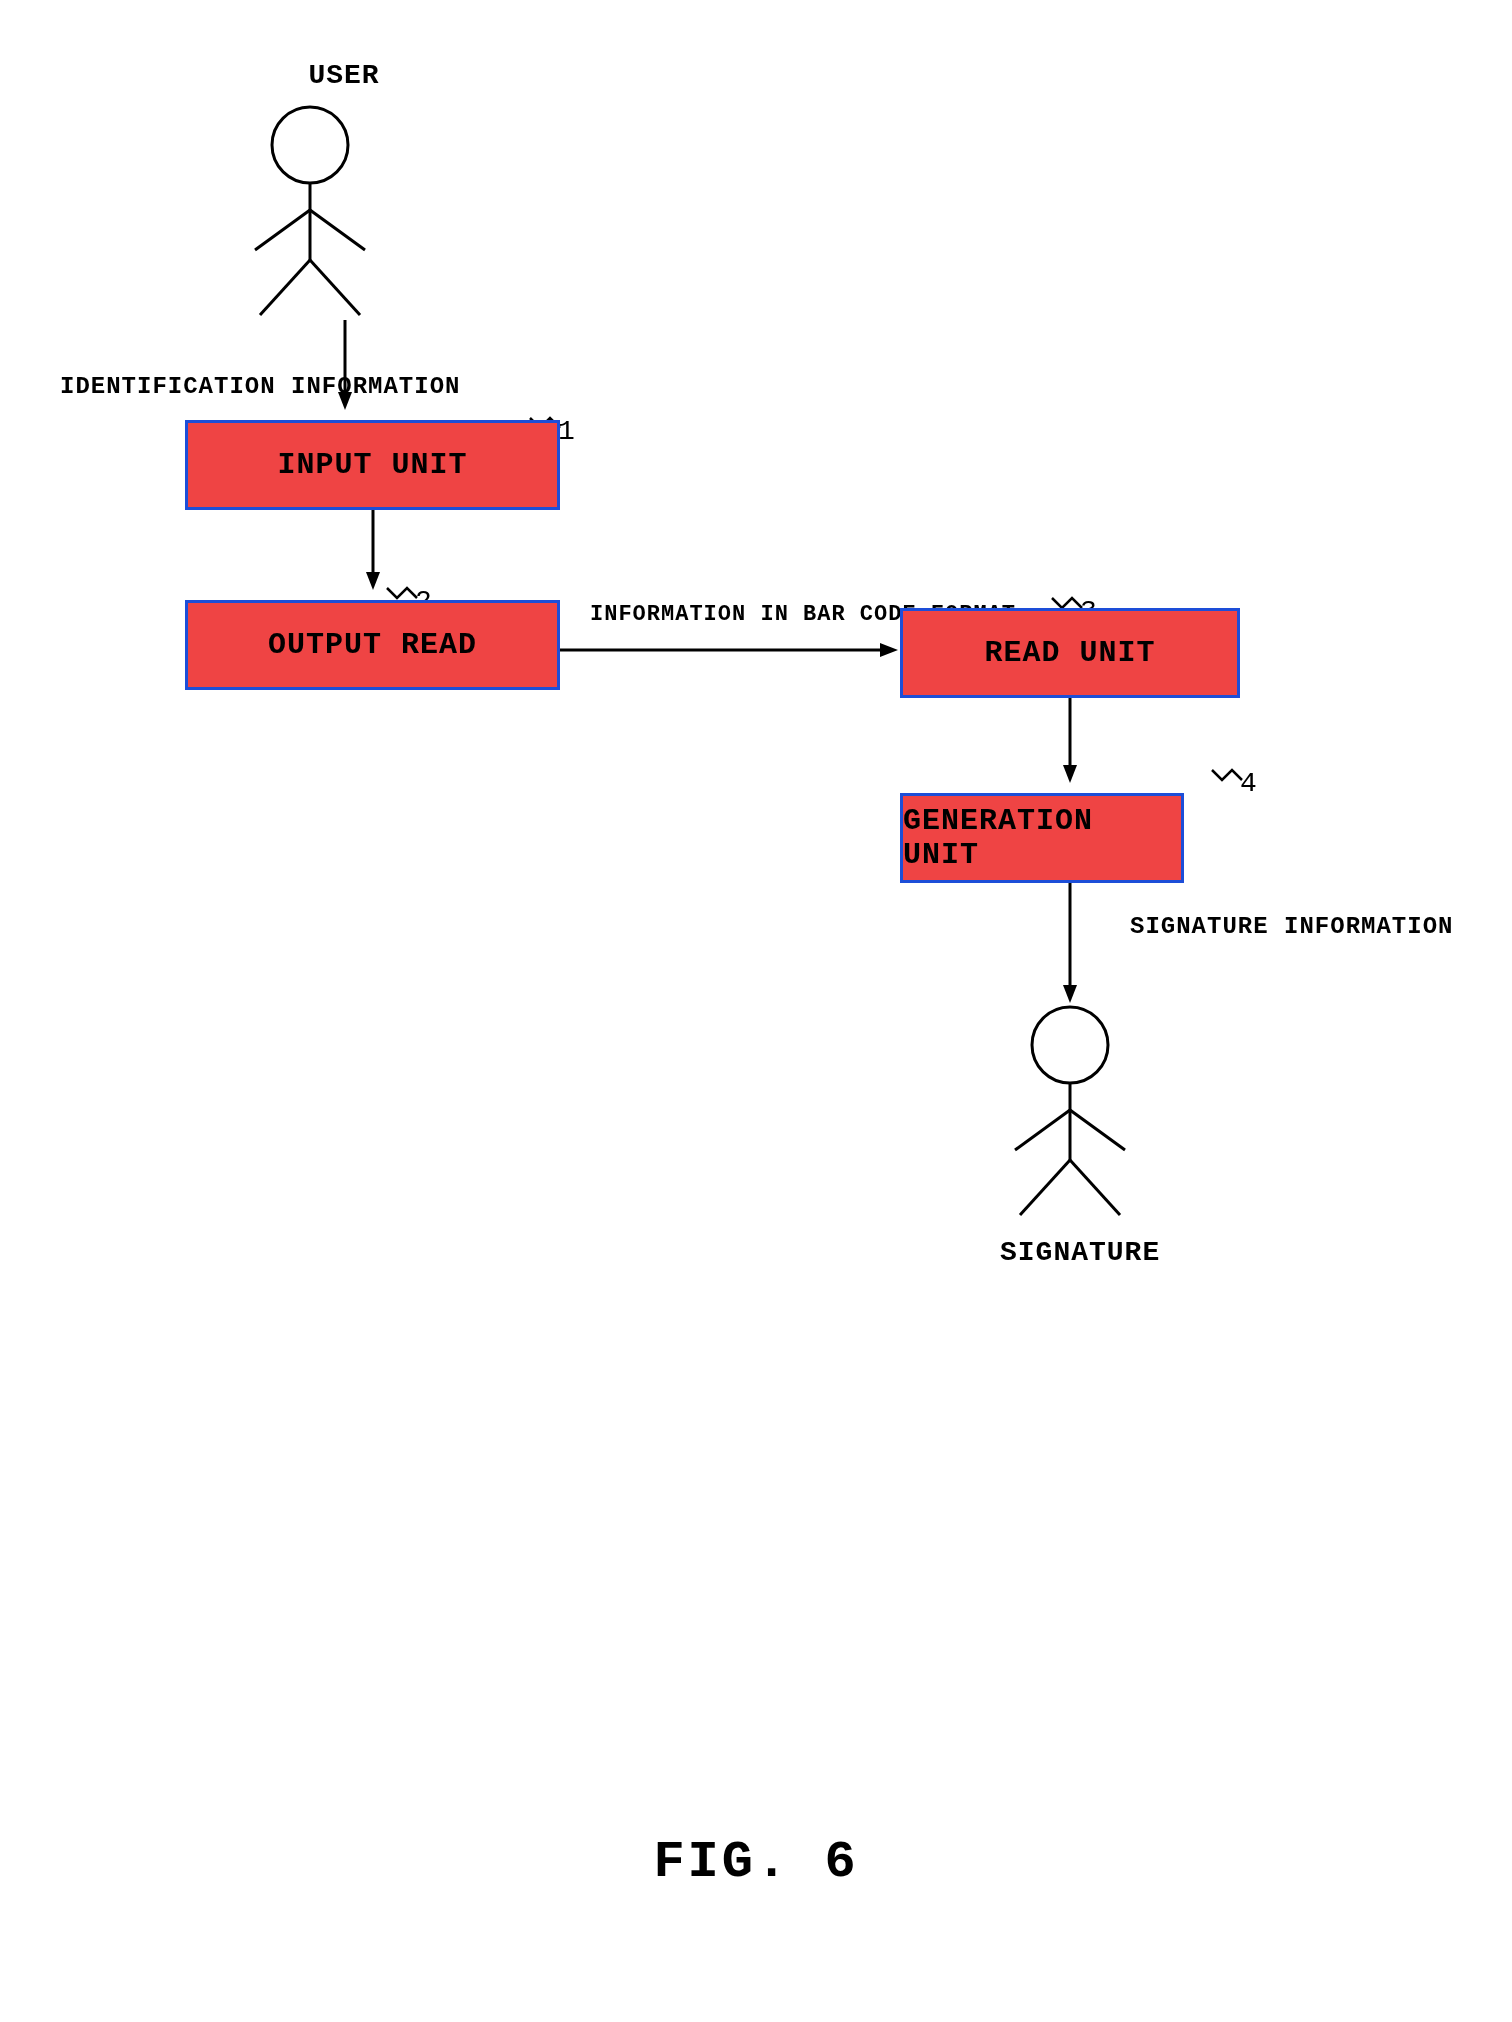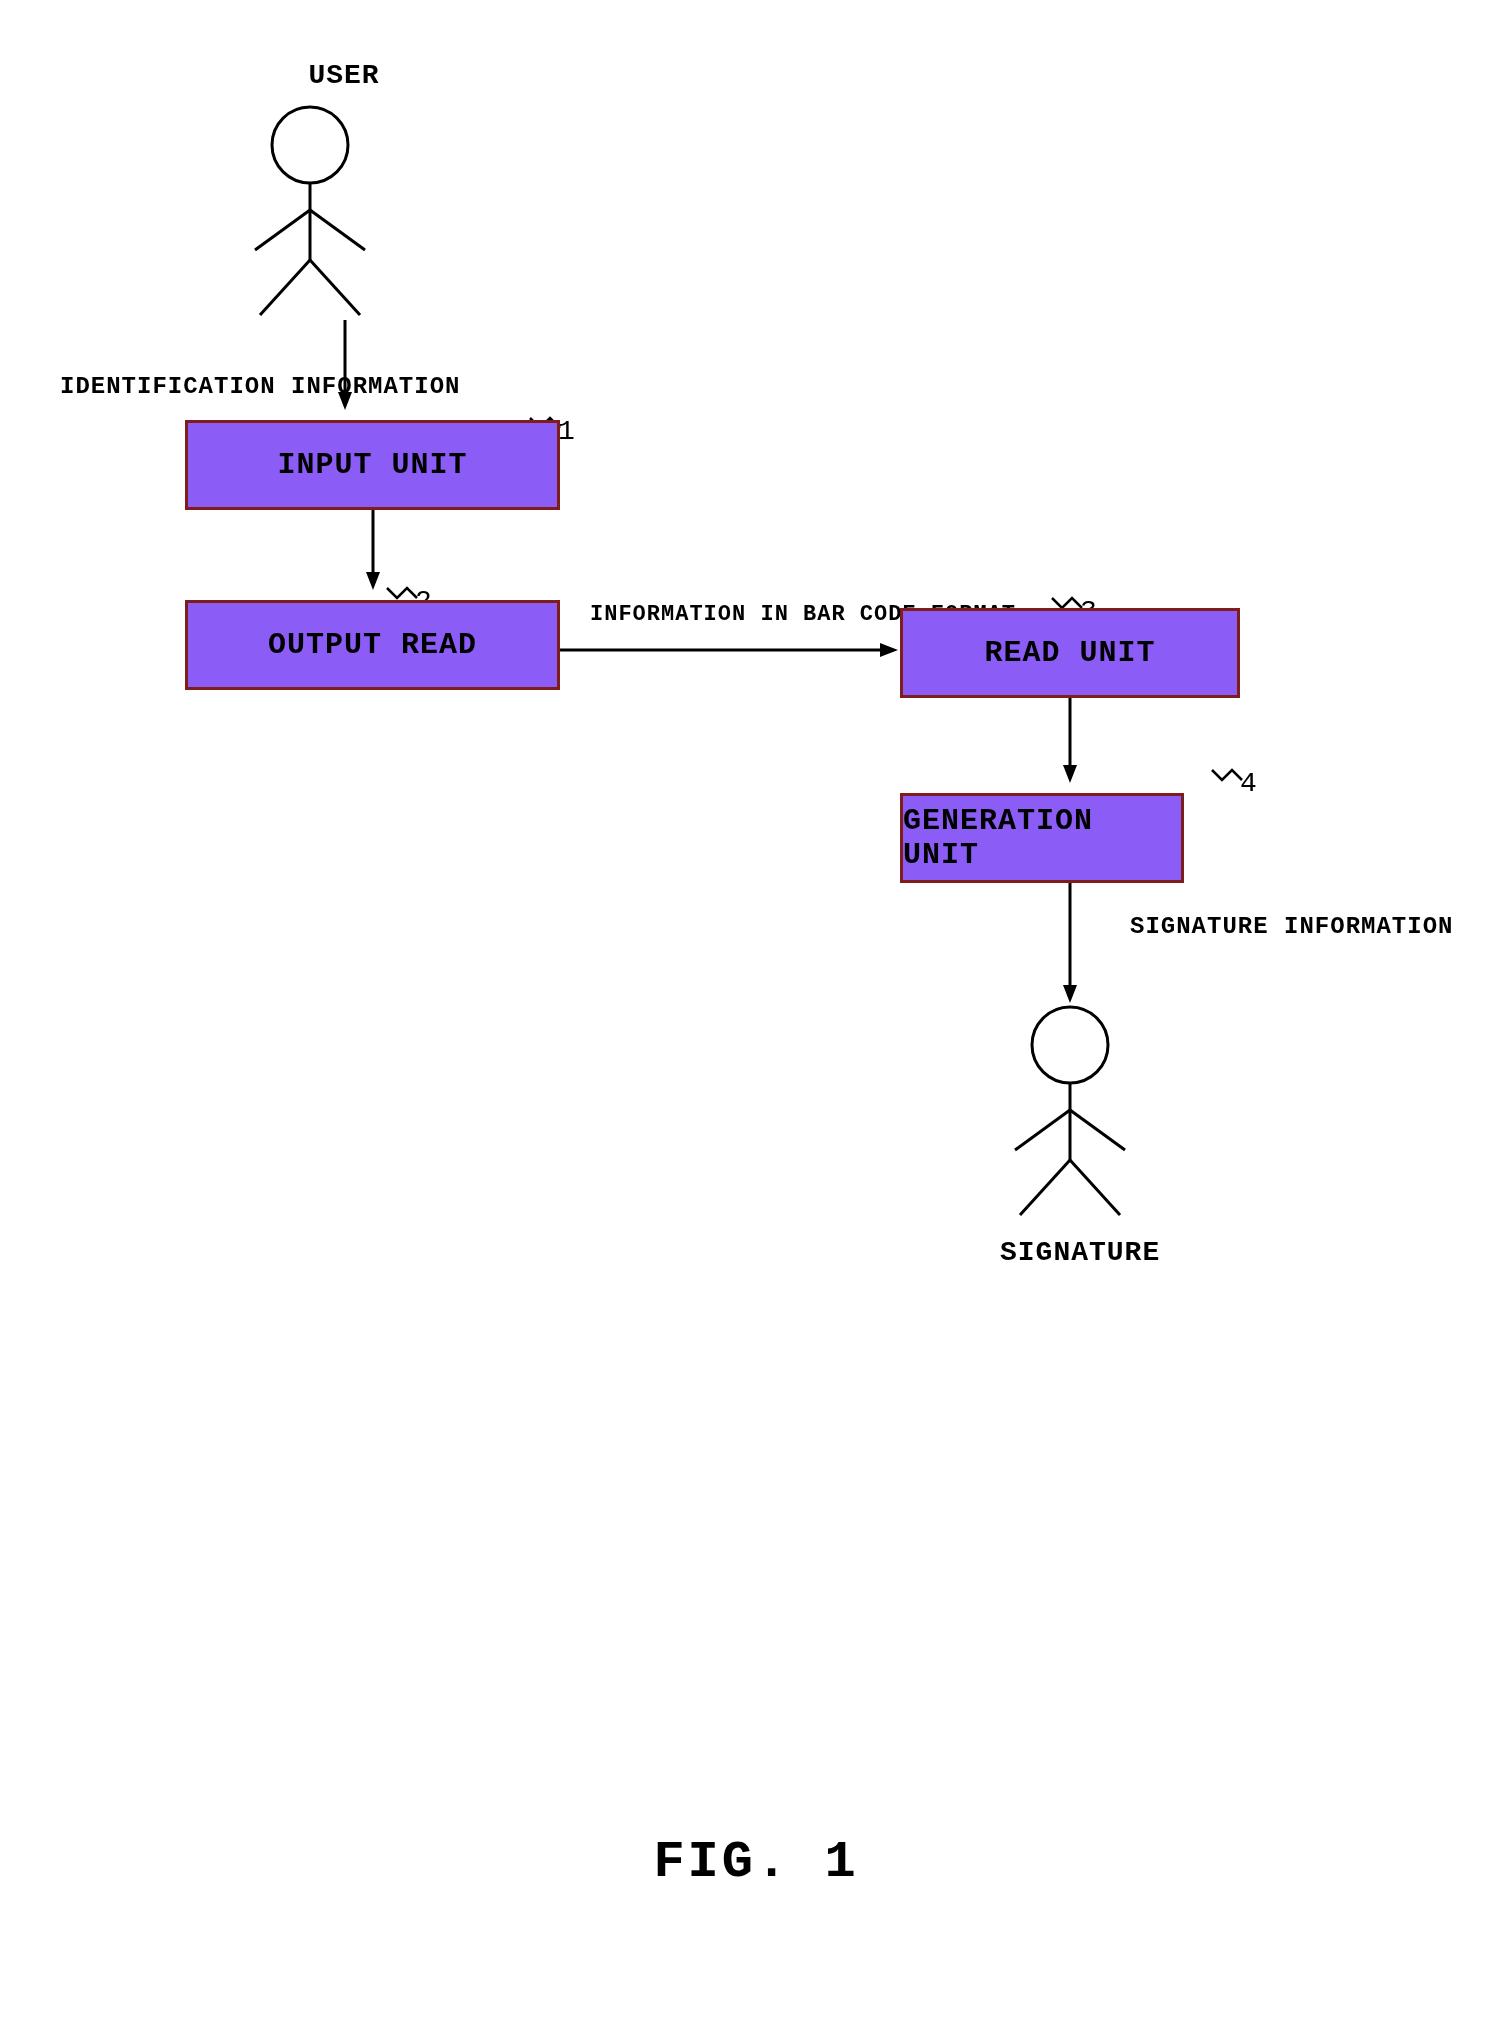--- a/index.html
+++ b/index.html
@@ -20,22 +20,22 @@
     
     .stick-figure {
       position: absolute;
     }
     .stick-figure svg {
       display: block;
     }
     
     .box {
       position: absolute;
-      border: 3px solid #7f1d1d;
-      background: #8b5cf6;
+      border: 3px solid #1d4ed8;
+      background: #ef4444;
       display: flex;
       align-items: center;
       justify-content: center;
       font-size: 28px;
       font-weight: bold;
       letter-spacing: 1px;
     }
     
     .label {
       position: absolute;
@@ -172,15 +172,15 @@
       <line x1="80" y1="110" x2="135" y2="150" stroke="#000" stroke-width="3"></line>
 
       <line x1="80" y1="160" x2="30" y2="215" stroke="#000" stroke-width="3"></line>
 
       <line x1="80" y1="160" x2="130" y2="215" stroke="#000" stroke-width="3"></line>
     </svg>
   </div>
 
   <div class="label" style="top: 1235px; left: 1000px; width: 160px; text-align: center; font-size: 28px;">SIGNATURE</div>
 
-  <div class="fig-caption" style="bottom: 130px; left: 50%; transform: translateX(-50%);">FIG. 1</div>
+  <div class="fig-caption" style="bottom: 130px; left: 50%; transform: translateX(-50%);">FIG. 6</div>
 
 </div>
 
 </body></html>

